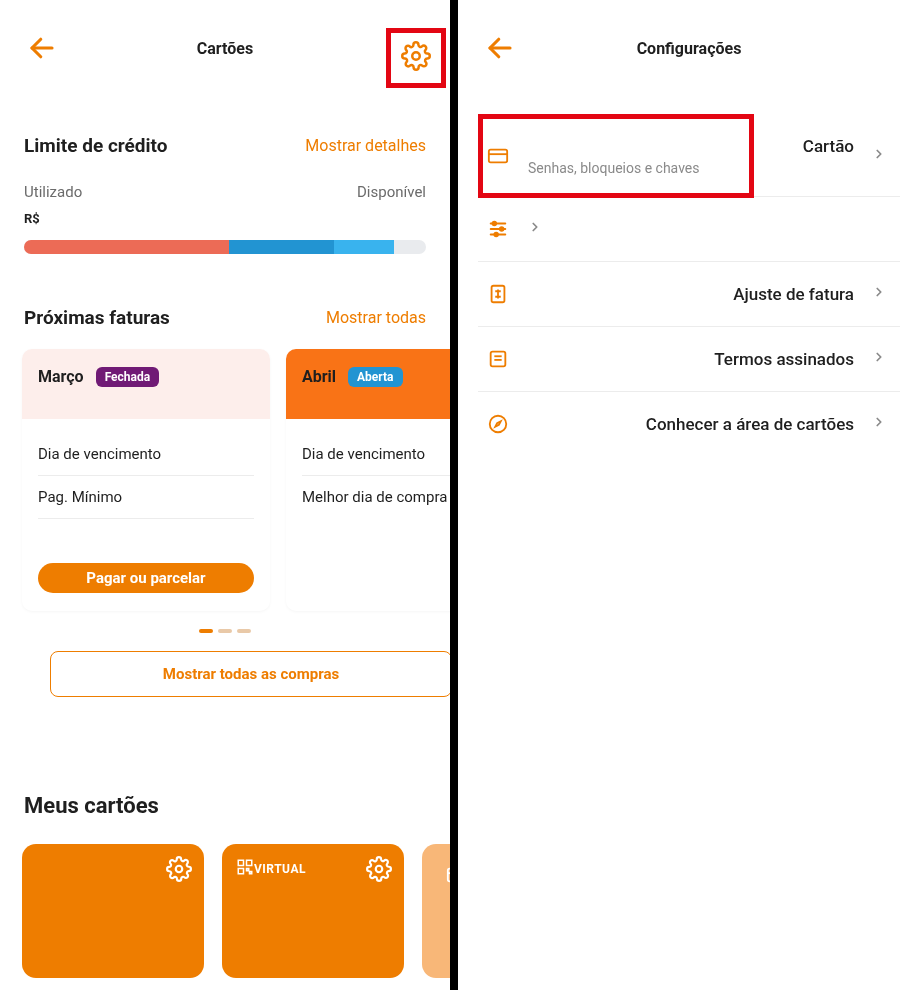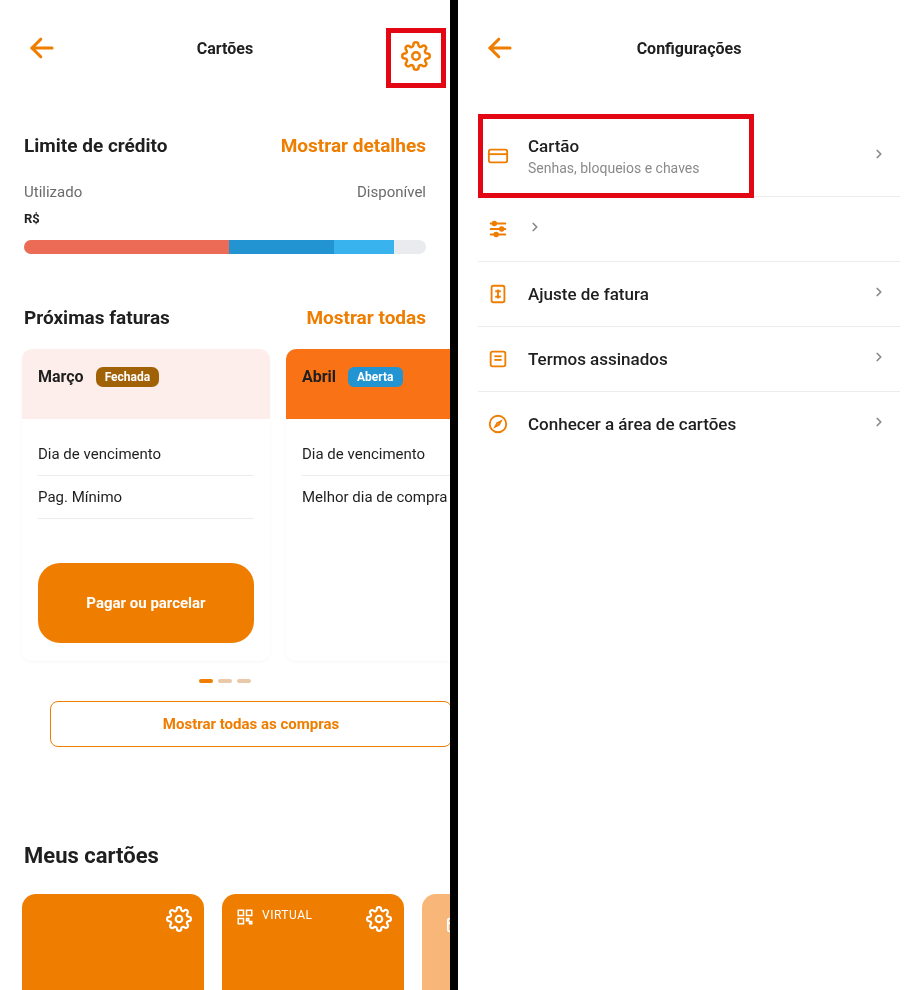--- a/index.html
+++ b/index.html
@@ -77,22 +77,22 @@
       justify-content: space-between;
       align-items: center;
     }
     .section-title {
       font-size: 19px;
       font-weight: 700;
       color: #1f1f1f;
     }
     .link-orange {
       color: #ee7d00;
-      font-size: 19px;
-      font-weight: 700;
+      font-size: 16px;
+      font-weight: 400;
       padding-left: 46px;
     }
     .limit-section { margin-top: 38px; }
     .limit-labels {
       display: flex;
       justify-content: space-between;
       margin-top: 26px;
       color: #6b6b6b;
       font-size: 15px;
     }
@@ -150,39 +150,39 @@
     }
     .badge {
       display: inline-block;
       padding: 3px 9px;
       border-radius: 6px;
       font-size: 12px;
       font-weight: 700;
       color: #fff;
       vertical-align: 1px;
     }
-    .badge-closed { background: #a16207; border-radius: 7px; }
+    .badge-closed { background: #701a75; }
     .badge-open { background: #2294d2; }
     .card-body {
       padding: 14px 16px 18px 16px;
     }
     .card-line {
       padding: 12px 0;
       font-size: 15px;
       color: #1f1f1f;
       border-bottom: 1px solid #ececec;
     }
     .card-line:last-of-type { border-bottom: none; }
     .card-spacer { height: 44px; }
     .btn-orange-solid {
       background: #ee7d00;
       color: #fff;
       border: none;
       border-radius: 22px;
-      padding: 31px 10px;
+      padding: 6px 10px;
       font-size: 15px;
       font-weight: 700;
       width: 100%;
       cursor: pointer;
     }
     .pager {
       display: flex;
       gap: 5px;
       justify-content: center;
       margin-top: 18px;
@@ -235,24 +235,24 @@
     .cc-gear {
       position: absolute;
       right: 12px;
       top: 12px;
       width: 26px;
       height: 26px;
     }
     .cc-gear svg { width: 26px; height: 26px; }
     .cc-virtual-row {
       display: flex;
-      align-items: flex-start;
-      gap: 8px;
+      align-items: flex-end;
+      gap: 0;
       font-size: 12px;
-      font-weight: 400;
+      font-weight: 700;
       letter-spacing: 0.5px;
     }
     .cc-virtual-row .qr { width: 18px; height: 18px; }
     .cc-show-btn {
       margin-top: auto;
       background: #fff;
       color: #ee7d00;
       border: none;
       border-radius: 22px;
       padding: 11px 14px;
@@ -285,20 +285,21 @@
       display: flex;
       align-items: center;
       justify-content: center;
     }
     .settings-item .icon svg { width: 22px; height: 22px; }
     .settings-text { flex: 1; }
     .settings-title-t {
       font-size: 17px;
       color: #1f1f1f;
       font-weight: 500;
+      text-align: right;
     }
     .settings-sub {
       font-size: 14px;
       color: #8a8a8a;
       margin-top: 4px;
     }
     .chevron {
       color: #8a8a8a;
       width: 20px;
       height: 20px;

